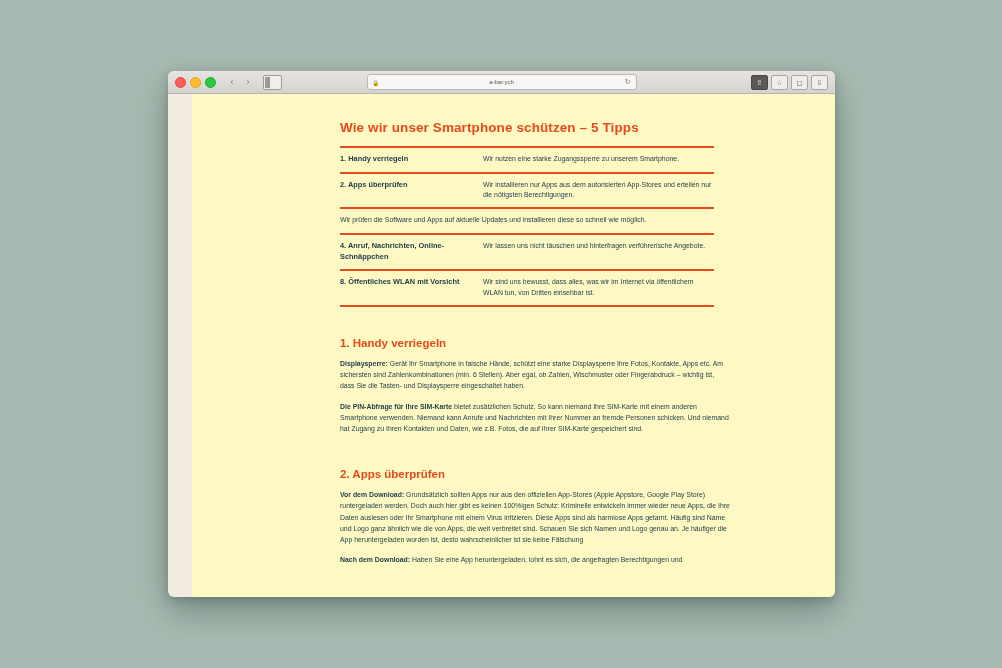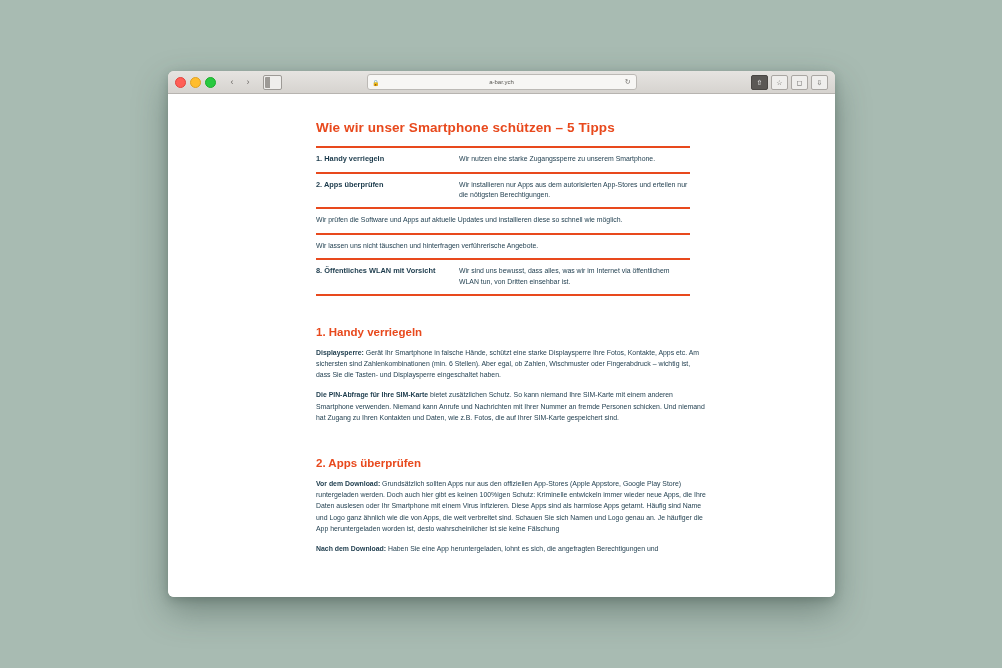--- a/index.html
+++ b/index.html
@@ -135,23 +135,24 @@
   }
   .ricon.dark {
     background: #5b5855;
     border-color: #4a4744;
     color: #fff;
   }
 
   
   .page {
     flex: 1;
-    background: #ffffff;
+    background: #fef9c3;
     overflow: hidden;
     position: relative;
+    margin-left: 24px;
   }
   .content {
     padding: 26px 42px 0 148px;
   }
 
   .main-title {
     color: #e8491d;
     font-size: 13.5px;
     font-weight: bold;
     letter-spacing: 0.1px;
@@ -247,20 +248,21 @@
           <div class="desc">Wir nutzen eine starke Zugangssperre zu unserem Smartphone.</div>
         </div>
         <div class="srow">
           <div class="num">2. Apps überprüfen</div>
           <div class="desc">Wir installieren nur Apps aus dem autorisierten App-Stores und erteilen nur die nötigsten Berechtigungen.</div>
         </div>
         <div class="srow">
           <div class="desc">Wir prüfen die Software und Apps auf aktuelle Updates und installieren diese so schnell wie möglich.</div>
         </div>
         <div class="srow">
+          <div class="num">4. Anruf, Nachrichten, Online-Schnäppchen</div>
           <div class="desc">Wir lassen uns nicht täuschen und hinterfragen verführerische Angebote.</div>
         </div>
         <div class="srow">
           <div class="num">8. Öffentliches WLAN mit Vorsicht</div>
           <div class="desc">Wir sind uns bewusst, dass alles, was wir im Internet via öffentlichem WLAN tun, von Dritten einsehbar ist.</div>
         </div>
       </div>
 
       <div class="section">
         <h2 class="sec-title">1. Handy verriegeln</h2>

